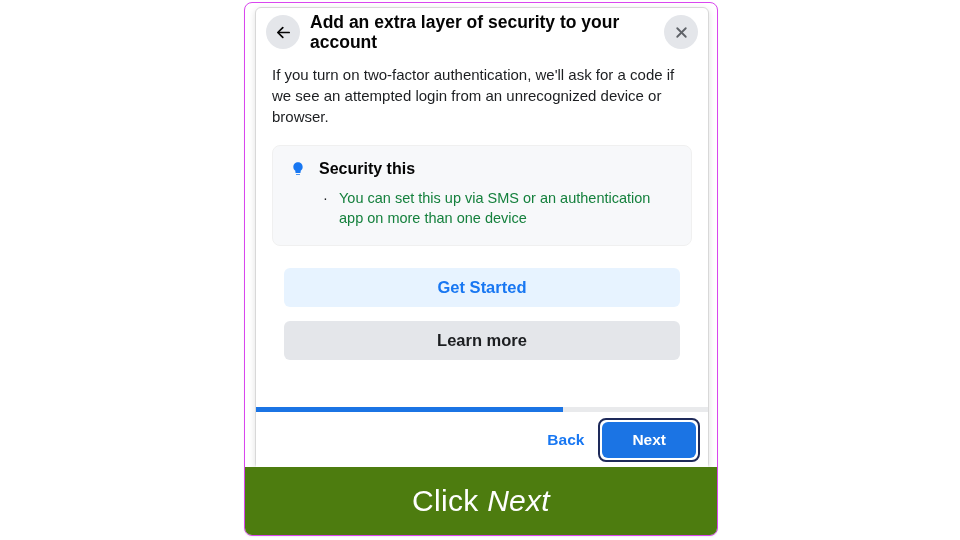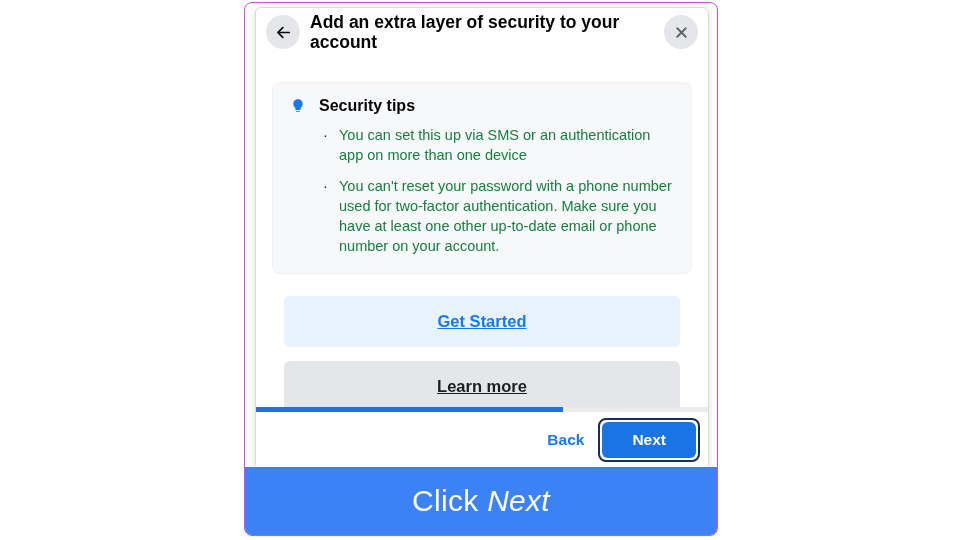--- a/index.html
+++ b/index.html
@@ -15,30 +15,30 @@
   .tipbox{margin-top:18px;background:#f7f8fa;border:1px solid #f0f0f0;border-radius:8px;padding:14px 16px 16px 16px;}
   .tiphead{display:flex;align-items:center;}
   .tiphead .bulb{width:18px;height:18px;margin-right:12px;display:flex;align-items:center;justify-content:center;}
   .tiphead .bulb svg{width:16px;height:16px;display:block;}
   .tiphead .tiptitle{font-weight:700;font-size:16px;color:#050505;}
   .tiplist{margin:10px 0 0 0;padding:0 0 0 34px;list-style:none;}
   .tiplist li{position:relative;font-size:14.5px;line-height:1.4;color:#15803d;padding-left:16px;margin-bottom:10px;}
   .tiplist li:last-child{margin-bottom:0;}
   .tiplist li::before{content:"·";position:absolute;left:0;top:0;color:#1c1e21;}
   .btns{padding:0 12px;margin-top:22px;}
-  .pillbtn{display:block;width:100%;text-align:center;border-radius:6px;font-weight:600;font-size:16.5px;padding:16px 0;cursor:pointer;box-sizing:border-box;text-decoration:underline;}
+  .pillbtn{display:block;width:100%;text-align:center;border-radius:6px;font-weight:600;font-size:16.5px;padding:10px 0;cursor:pointer;box-sizing:border-box;}
   .get{background:#e7f3ff;color:#1877f2;margin-bottom:14px;}
   .learn{background:#e4e6ea;color:#1c1e21;}
   .progress{position:absolute;bottom:56px;left:0;width:100%;height:5px;background:#e9eaec;}
   .progress .fill{height:100%;background:#1b74e4;width:68%;}
   .footerrow{position:absolute;bottom:0;left:0;width:100%;height:56px;display:flex;align-items:center;justify-content:flex-end;padding:0 8px;box-sizing:border-box;background:#fff;}
   .backlink{color:#1877f2;font-weight:600;font-size:15.5px;margin-right:14px;cursor:pointer;margin-left:29px;}
   .nextwrap{border:2px solid #1e2a5a;border-radius:8px;padding:2px;}
   .nextbtn{background:#1b74e4;color:#fff;font-weight:600;font-size:15.5px;border-radius:6px;padding:9px 30px;cursor:pointer;}
-  .caption{position:absolute;left:0;bottom:0;width:100%;height:68px;background:#3b82f6;display:flex;align-items:center;justify-content:center;}
+  .caption{position:absolute;left:0;bottom:0;width:100%;height:68px;background:#4d7c0f;display:flex;align-items:center;justify-content:center;}
   .caption span{color:#fff;font-size:30px;font-weight:400;letter-spacing:.3px;}
   .caption .em{font-style:italic;}
 </style>
 </head>
 <body>
 
 <div class="stage">
   <div class="card">
 
     <div class="inner">
@@ -57,33 +57,33 @@
           <span>
             <svg viewBox="0 0 24 24" fill="none" stroke="#5f6368" stroke-width="2.6" stroke-linecap="round">
                 <line x1="6" y1="6" x2="18" y2="18"></line>
                 <line x1="18" y1="6" x2="6" y2="18"></line>
               </svg>
           </span>
         </div>
       </div>
 
       <div class="body">
+        <div class="intro">If you turn on two-factor authentication, we'll ask for a code if we see an attempted login from an unrecognized device or browser.</div>
 
         <div class="tipbox">
           <div class="tiphead">
             <span class="bulb">
               <svg viewBox="0 0 24 24" fill="#1877f2">
                   <path d="M9 21h6v-1H9v1zm3-19C8.14 2 5 5.14 5 9c0 2.38 1.19 4.47 3 5.74V17c0 .55.45 1 1 1h6c.55 0 1-.45 1-1v-2.26c1.81-1.27 3-3.36 3-5.74 0-3.86-3.14-7-7-7z"></path>
                 </svg>
             </span>
-            <span class="tiptitle">Security tips</span>
+            <span class="tiptitle">Security this</span>
           </div>
           <ul class="tiplist">
             <li>You can set this up via SMS or an authentication app on more than one device</li>
-            <li>You can't reset your password with a phone number used for two-factor authentication. Make sure you have at least one other up-to-date email or phone number on your account.</li>
           </ul>
         </div>
 
         <div class="btns">
           <div class="pillbtn get">Get Started</div>
           <div class="pillbtn learn">Learn more</div>
         </div>
       </div>
 
       <div class="progress">

